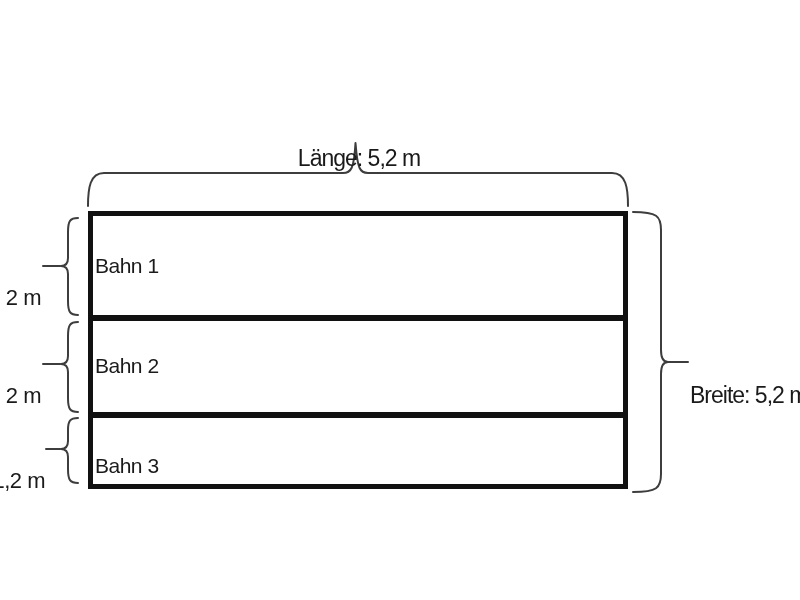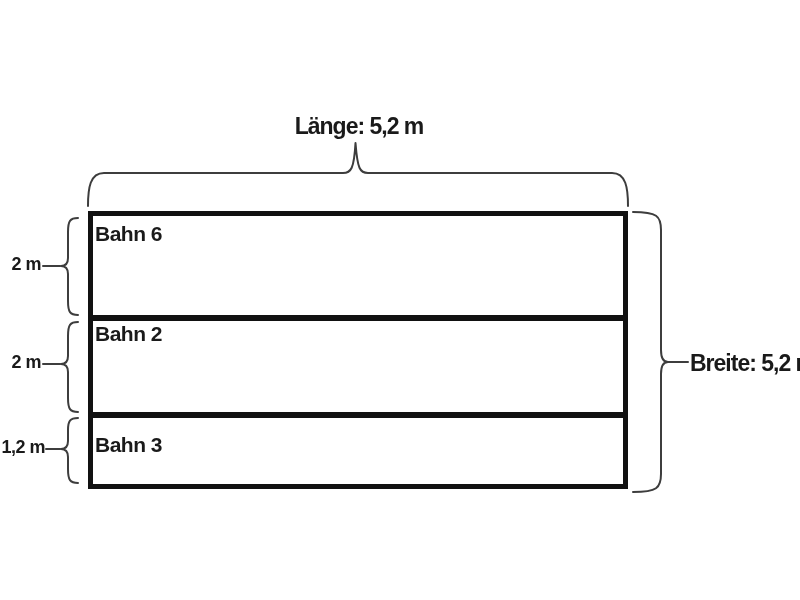--- a/index.html
+++ b/index.html
@@ -44,46 +44,47 @@
     position: absolute;
     left: 93px;
     width: 530px;
     height: 6px;
     background: #111111;
   }
   .divider-1 { top: 315px; }
   .divider-2 { top: 412px; }
   .lbl {
     position: absolute;
-    font-weight: 700;
+    font-weight: 400;
     line-height: 1;
     white-space: nowrap;
     letter-spacing: -0.5px;
+    margin-top: 32px;
   }
   .length-label {
     left: 259px; top: 115px;
     width: 200px;
     text-align: center;
     font-size: 23px;
     letter-spacing: -1px;
   }
   .width-label {
     left: 690px; top: 352px;
     font-size: 23px;
     letter-spacing: -1px;
   }
   .lane-name {
     left: 95px;
     font-size: 21px;
   }
   .lane-name-1 { top: 223px; }
   .lane-name-2 { top: 323px; text-align: right; }
-  .lane-name-3 { top: 434px; }
+  .lane-name-3 { top: 423px; }
   .side-label {
-    font-size: 18px;
+    font-size: 22px;
     text-align: right;
   }
   .side-label-1 { left: 0px; width: 41px; top: 255px; }
   .side-label-2 { left: 0px; width: 41px; top: 353px; }
   .side-label-3 { left: -12px; width: 57px; top: 438px; }
 </style>
 </head>
 <body>
 
 <div class="stage">
@@ -103,21 +104,21 @@
     <line x1="43" y1="266" x2="60" y2="266"></line>
     <line x1="43" y1="364" x2="60" y2="364"></line>
     <line x1="46" y1="449" x2="60" y2="449"></line>
     <line x1="668" y1="362" x2="688" y2="362"></line>
   </svg>
 
   <div class="lanes-rect"></div>
   <div class="lane-divider divider-1"></div>
   <div class="lane-divider divider-2"></div>
 
-  <div class="lbl lane-name lane-name-1">Bahn 6</div>
+  <div class="lbl lane-name lane-name-1">Bahn 1</div>
   <div class="lbl lane-name lane-name-2">Bahn 2</div>
   <div class="lbl lane-name lane-name-3">Bahn 3</div>
 
   <div class="lbl side-label side-label-1">2 m</div>
   <div class="lbl side-label side-label-2">2 m</div>
   <div class="lbl side-label side-label-3">1,2 m</div>
 
   <div class="lbl length-label">Länge: 5,2 m</div>
 
   <div class="lbl width-label">Breite: 5,2 m</div>

